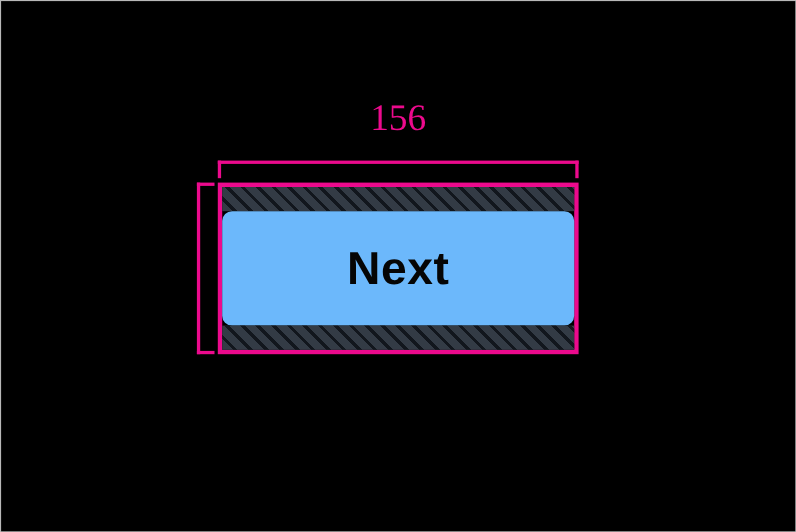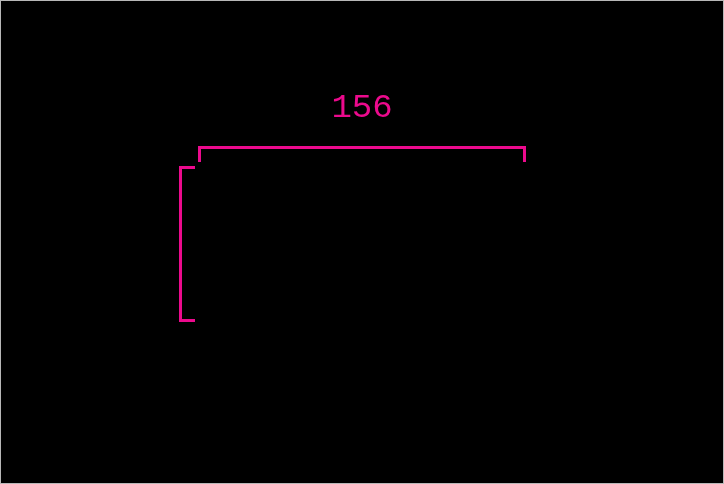--- a/index.html
+++ b/index.html
@@ -22,21 +22,21 @@
     background: #000000;
     box-sizing: border-box;
     border: 1px solid #b8b8b8;
     overflow: hidden;
   }
 
   
   .dim-label {
     position: absolute;
     color: #ec0a8d;
-    font-family: Liberation Mono, monospace;
+    font-family: Liberation Serif, serif;
     font-weight: 400;
     white-space: nowrap;
     line-height: 1;
   }
   #width-label {
     left: 197px;
     top: 90px;
     width: 328px;
     text-align: center;
     font-size: 34px;
@@ -132,14 +132,24 @@
 
 <div id="canvas">
 
   <div class="dim-label" id="width-label">156</div>
 
   <div id="width-bracket"></div>
 
 
   <div id="height-bracket"></div>
 
+  <div id="element-box">
+
+    <div class="hatch-band" id="hatch-top"></div>
+
+    <div id="next-button">
+      <span id="next-button-label">Next</span>
+    </div>
+
+    <div class="hatch-band" id="hatch-bottom"></div>
+  </div>
 
 </div>
 
 </body></html>

